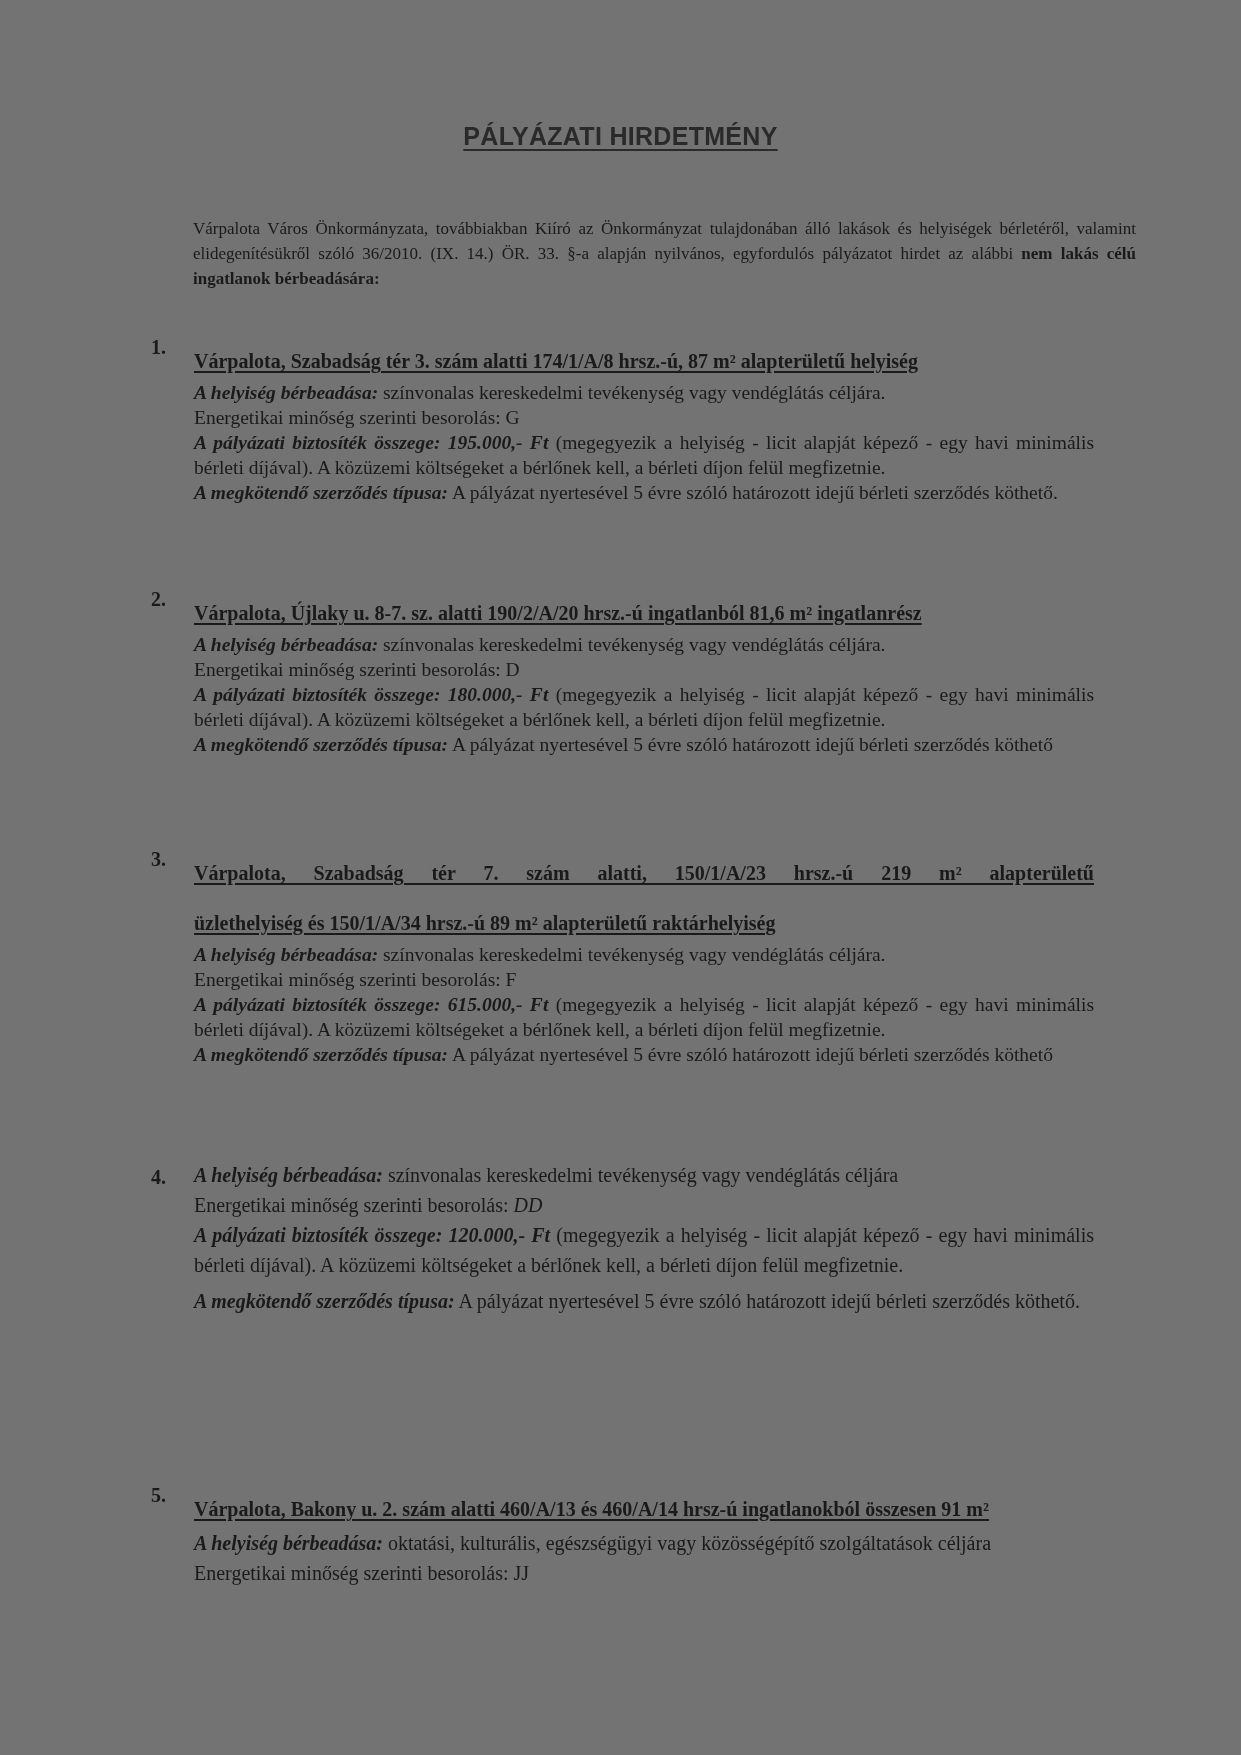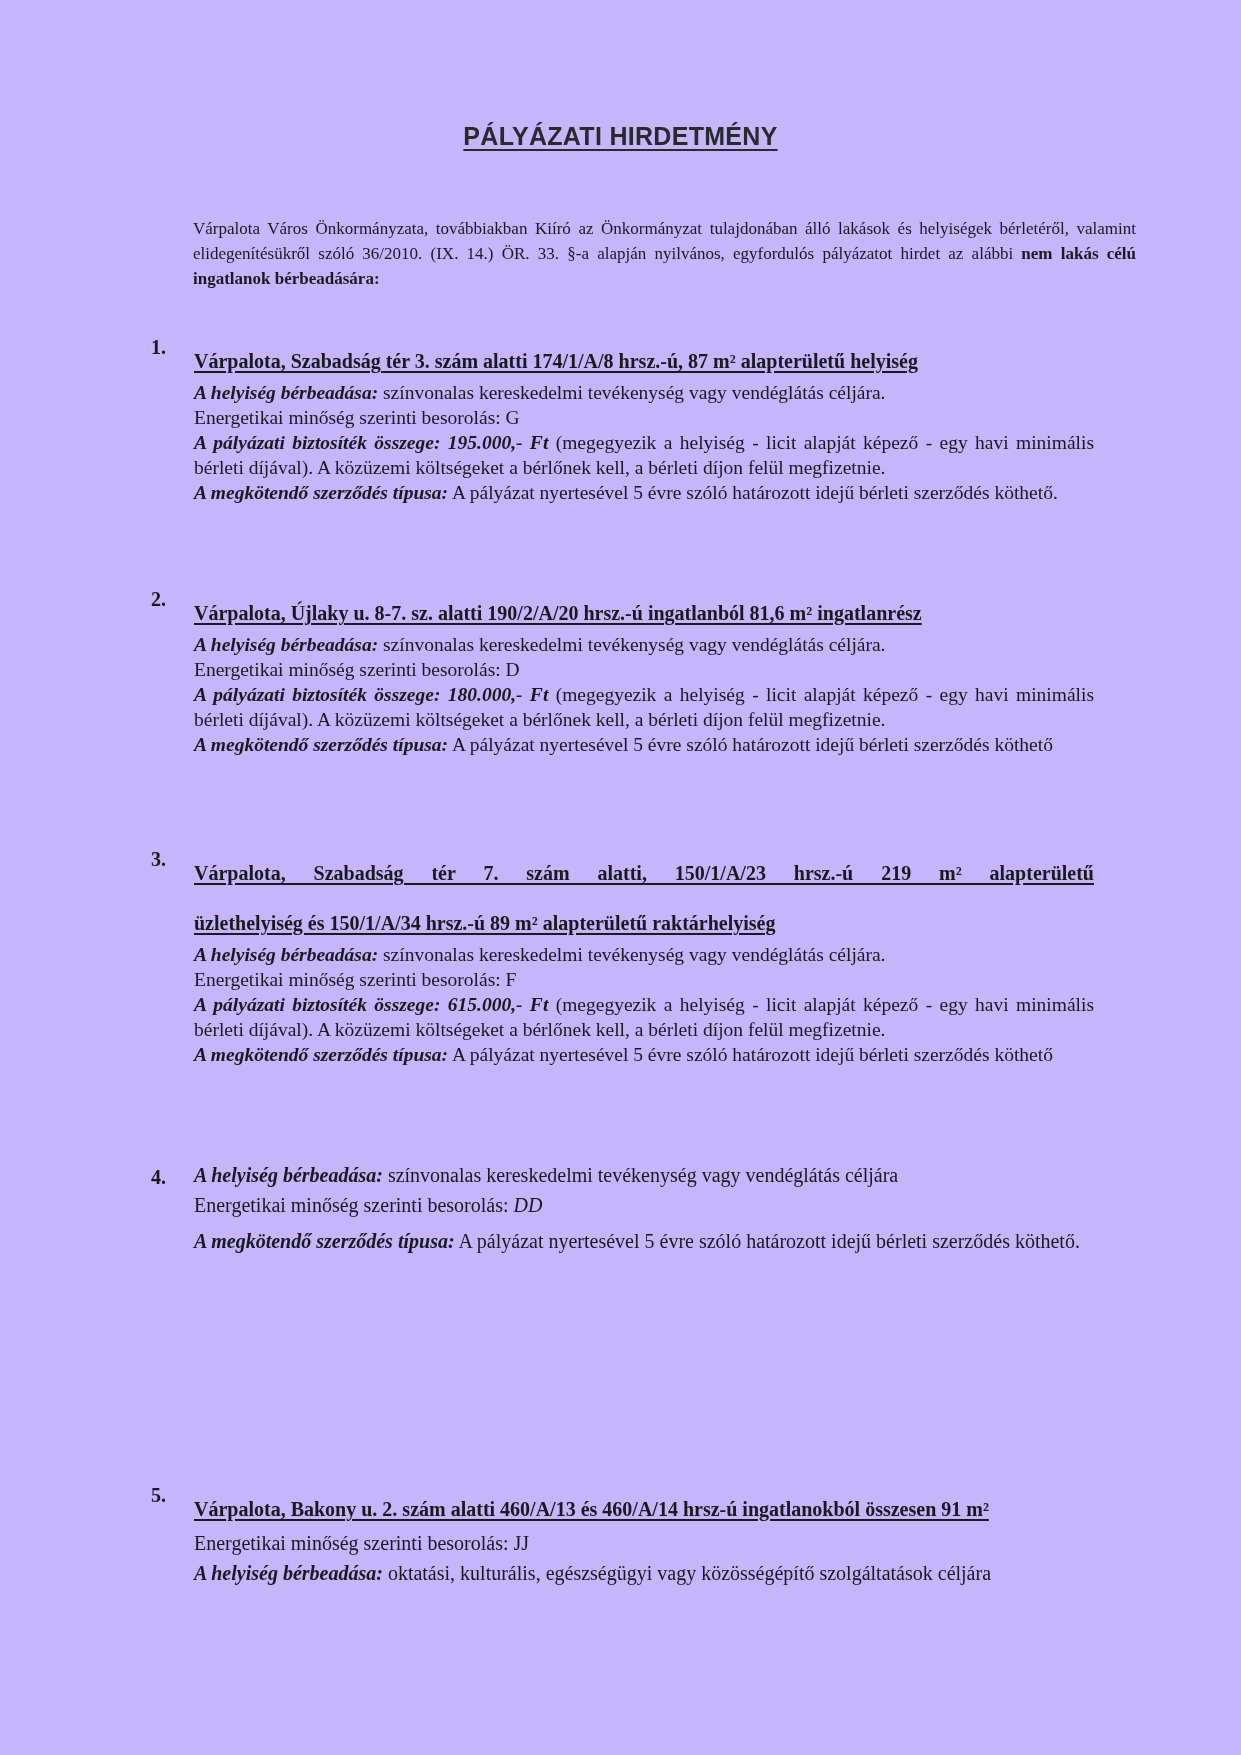--- a/index.html
+++ b/index.html
@@ -1,17 +1,17 @@
 <!DOCTYPE html>
 <html><head>
 <meta charset="utf-8">
 <style>
   html, body { margin: 0; padding: 0; background: #ffffff; }
   body { width: 1241px; height: 1755px; position: relative; overflow: hidden; color: #1a1a1a; }
-  .page { position: absolute; left: 0; top: 0; width: 1241px; height: 1755px; background: #c4b5fd; }
+  .page { position: absolute; left: 0; top: 0; width: 1241px; height: 1755px; background: #737373; }
 
   .title {
     position: absolute; left: 0; width: 1241px; top: 122px; text-align: center;
     font-family: "Liberation Sans", sans-serif; font-weight: bold; font-size: 25px;
     color: #2a2a2a; letter-spacing: 0.3px;
   }
   .title span { text-decoration: underline; text-decoration-thickness: 2px; text-underline-offset: 4px; }
 
   .intro {
     position: absolute; left: 149px; top: 216px; width: 943px;
@@ -85,27 +85,28 @@
       <span><span class="lbl">A pályázati biztosíték összege:</span> <span class="amt">615.000,- Ft</span> <span>(megegyezik a helyiség - licit alapját képező - egy havi minimális bérleti díjával). A közüzemi költségeket a bérlőnek kell, a bérleti díjon felül megfizetnie.</span></span>
       <span class="line"><span class="lbl">A megkötendő szerződés típusa:</span> <span>A pályázat nyertesével 5 évre szóló határozott idejű bérleti szerződés köthető</span></span>
     </div>
   </div>
 
   <div class="item" style="top:1160px;">
     <div class="num" style="top:6px;">4.</div>
     <div class="body loose">
       <span class="line"><span class="lbl">A helyiség bérbeadása:</span> <span>színvonalas kereskedelmi tevékenység vagy vendéglátás céljára</span></span>
       <span class="line"><span>Energetikai minőség szerinti besorolás:</span> <span class="it">DD</span></span>
+      <span class="line"><span class="lbl">A pályázati biztosíték összege:</span> <span class="amt">120.000,- Ft</span> <span>(megegyezik a helyiség - licit alapját képező - egy havi minimális bérleti díjával). A közüzemi költségeket a bérlőnek kell, a bérleti díjon felül megfizetnie.</span></span>
       <span class="para-gap"></span>
       <span class="line"><span class="lbl">A megkötendő szerződés típusa:</span> <span>A pályázat nyertesével 5 évre szóló határozott idejű bérleti szerződés köthető.</span></span>
     </div>
   </div>
 
   <div class="item" style="top:1478px;">
     <div class="num" style="top:6px;">5.</div>
     <div class="heading">Várpalota, Bakony u. 2. szám alatti 460/A/13 és 460/A/14 hrsz-ú ingatlanokból összesen 91 m²</div>
     <div class="body loose">
+      <span class="line" style="text-align:justify;"><span class="lbl">A helyiség bérbeadása:</span> <span>oktatási, kulturális, egészségügyi vagy közösségépítő szolgáltatások céljára</span></span>
       <span class="line"><span>Energetikai minőség szerinti besorolás:</span> <span>JJ</span></span>
-      <span class="line" style="text-align:justify;"><span class="lbl">A helyiség bérbeadása:</span> <span>oktatási, kulturális, egészségügyi vagy közösségépítő szolgáltatások céljára</span></span>
     </div>
   </div>
 
 </div>
 
 </body></html>

